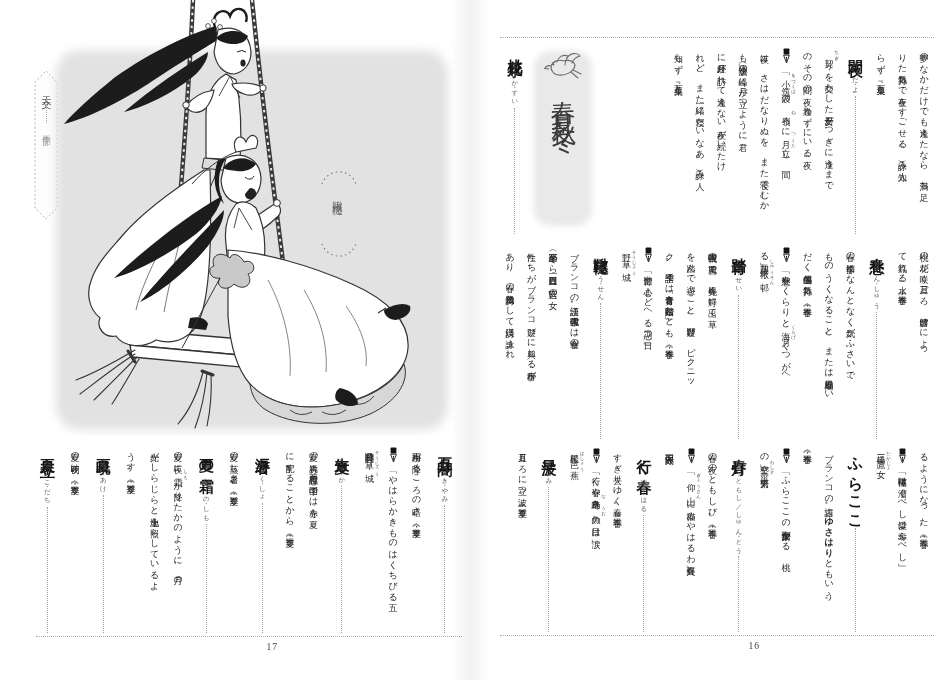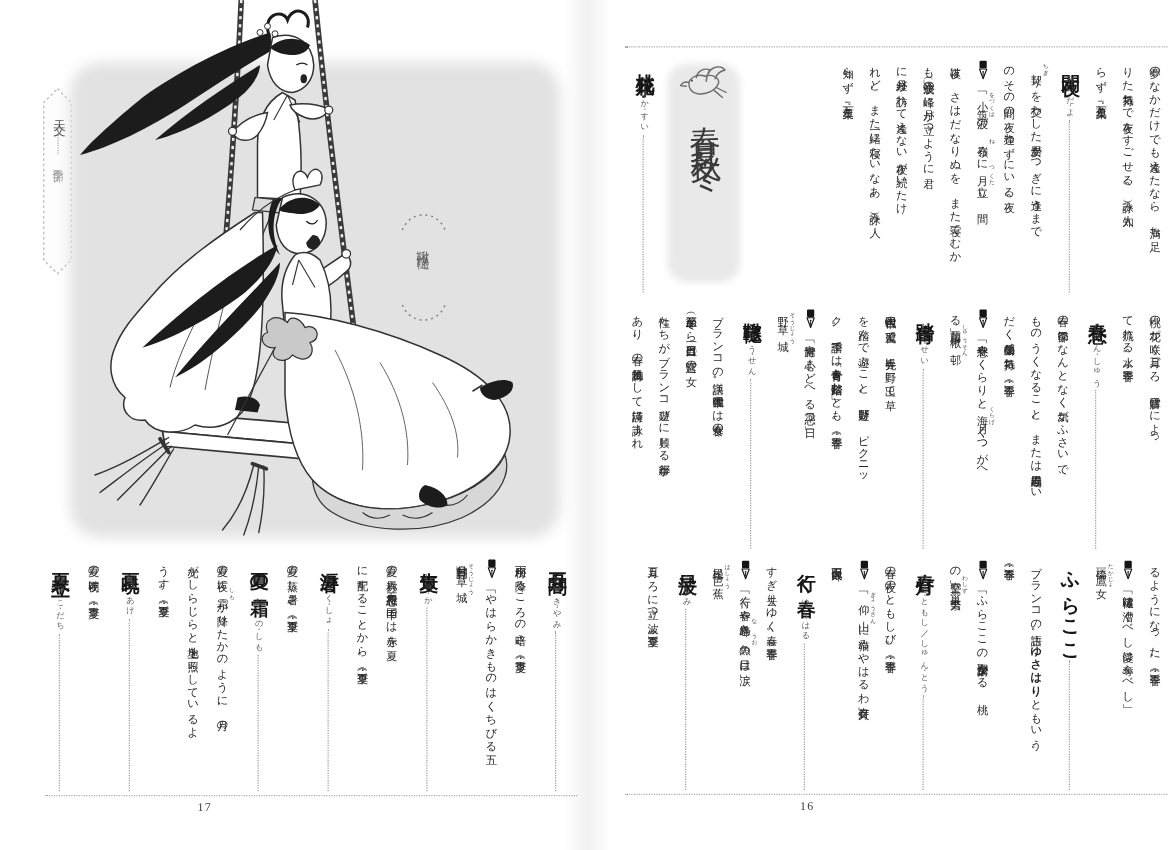--- a/index.html
+++ b/index.html
@@ -9,21 +9,21 @@
     background:linear-gradient(90deg,rgba(0,0,0,0) 0%,rgba(0,0,0,0.055) 50%,rgba(0,0,0,0) 100%);}
   .page{position:absolute;top:0;height:680px;}
   .page.left{left:0;width:470px;}
   .page.right{left:470px;width:470px;}
 
   
   .rule{position:absolute;border-top:1.5px dotted #adadad;height:0;}
   .rule.top-r{left:30px;top:37px;width:434px;}
   .rule.bot-l{left:36px;top:636px;width:426px;}
   .rule.bot-r{left:30px;top:635px;width:434px;}
-  .pagenum{position:absolute;width:120px;text-align:left;font-size:9.5px;color:#3c3c3c;letter-spacing:1px;}
+  .pagenum{position:absolute;width:120px;text-align:right;font-size:9.5px;color:#3c3c3c;letter-spacing:1px;}
   .pagenum.l{left:158px;top:642px;}
   .pagenum.r{left:170px;top:641px;font-family:Liberation Serif, serif;}
 
   
   .tab{position:absolute;left:34px;top:70px;width:24px;height:150px;}
   .tab svg{position:absolute;left:0;top:0;}
   .tab-inner{position:absolute;left:0;top:0;width:24px;height:150px;display:flex;flex-direction:column;align-items:center;padding-top:18px;box-sizing:border-box;}
   .tab-main{writing-mode:vertical-rl;font-size:10px;color:#4a4a4a;letter-spacing:3px;}
   .tab-sep{height:24px;width:0;border-left:1px dotted #a9a9a9;margin:5px 0;}
   .tab-sub{writing-mode:vertical-rl;font-size:9px;color:#9a9a9a;letter-spacing:2px;}

